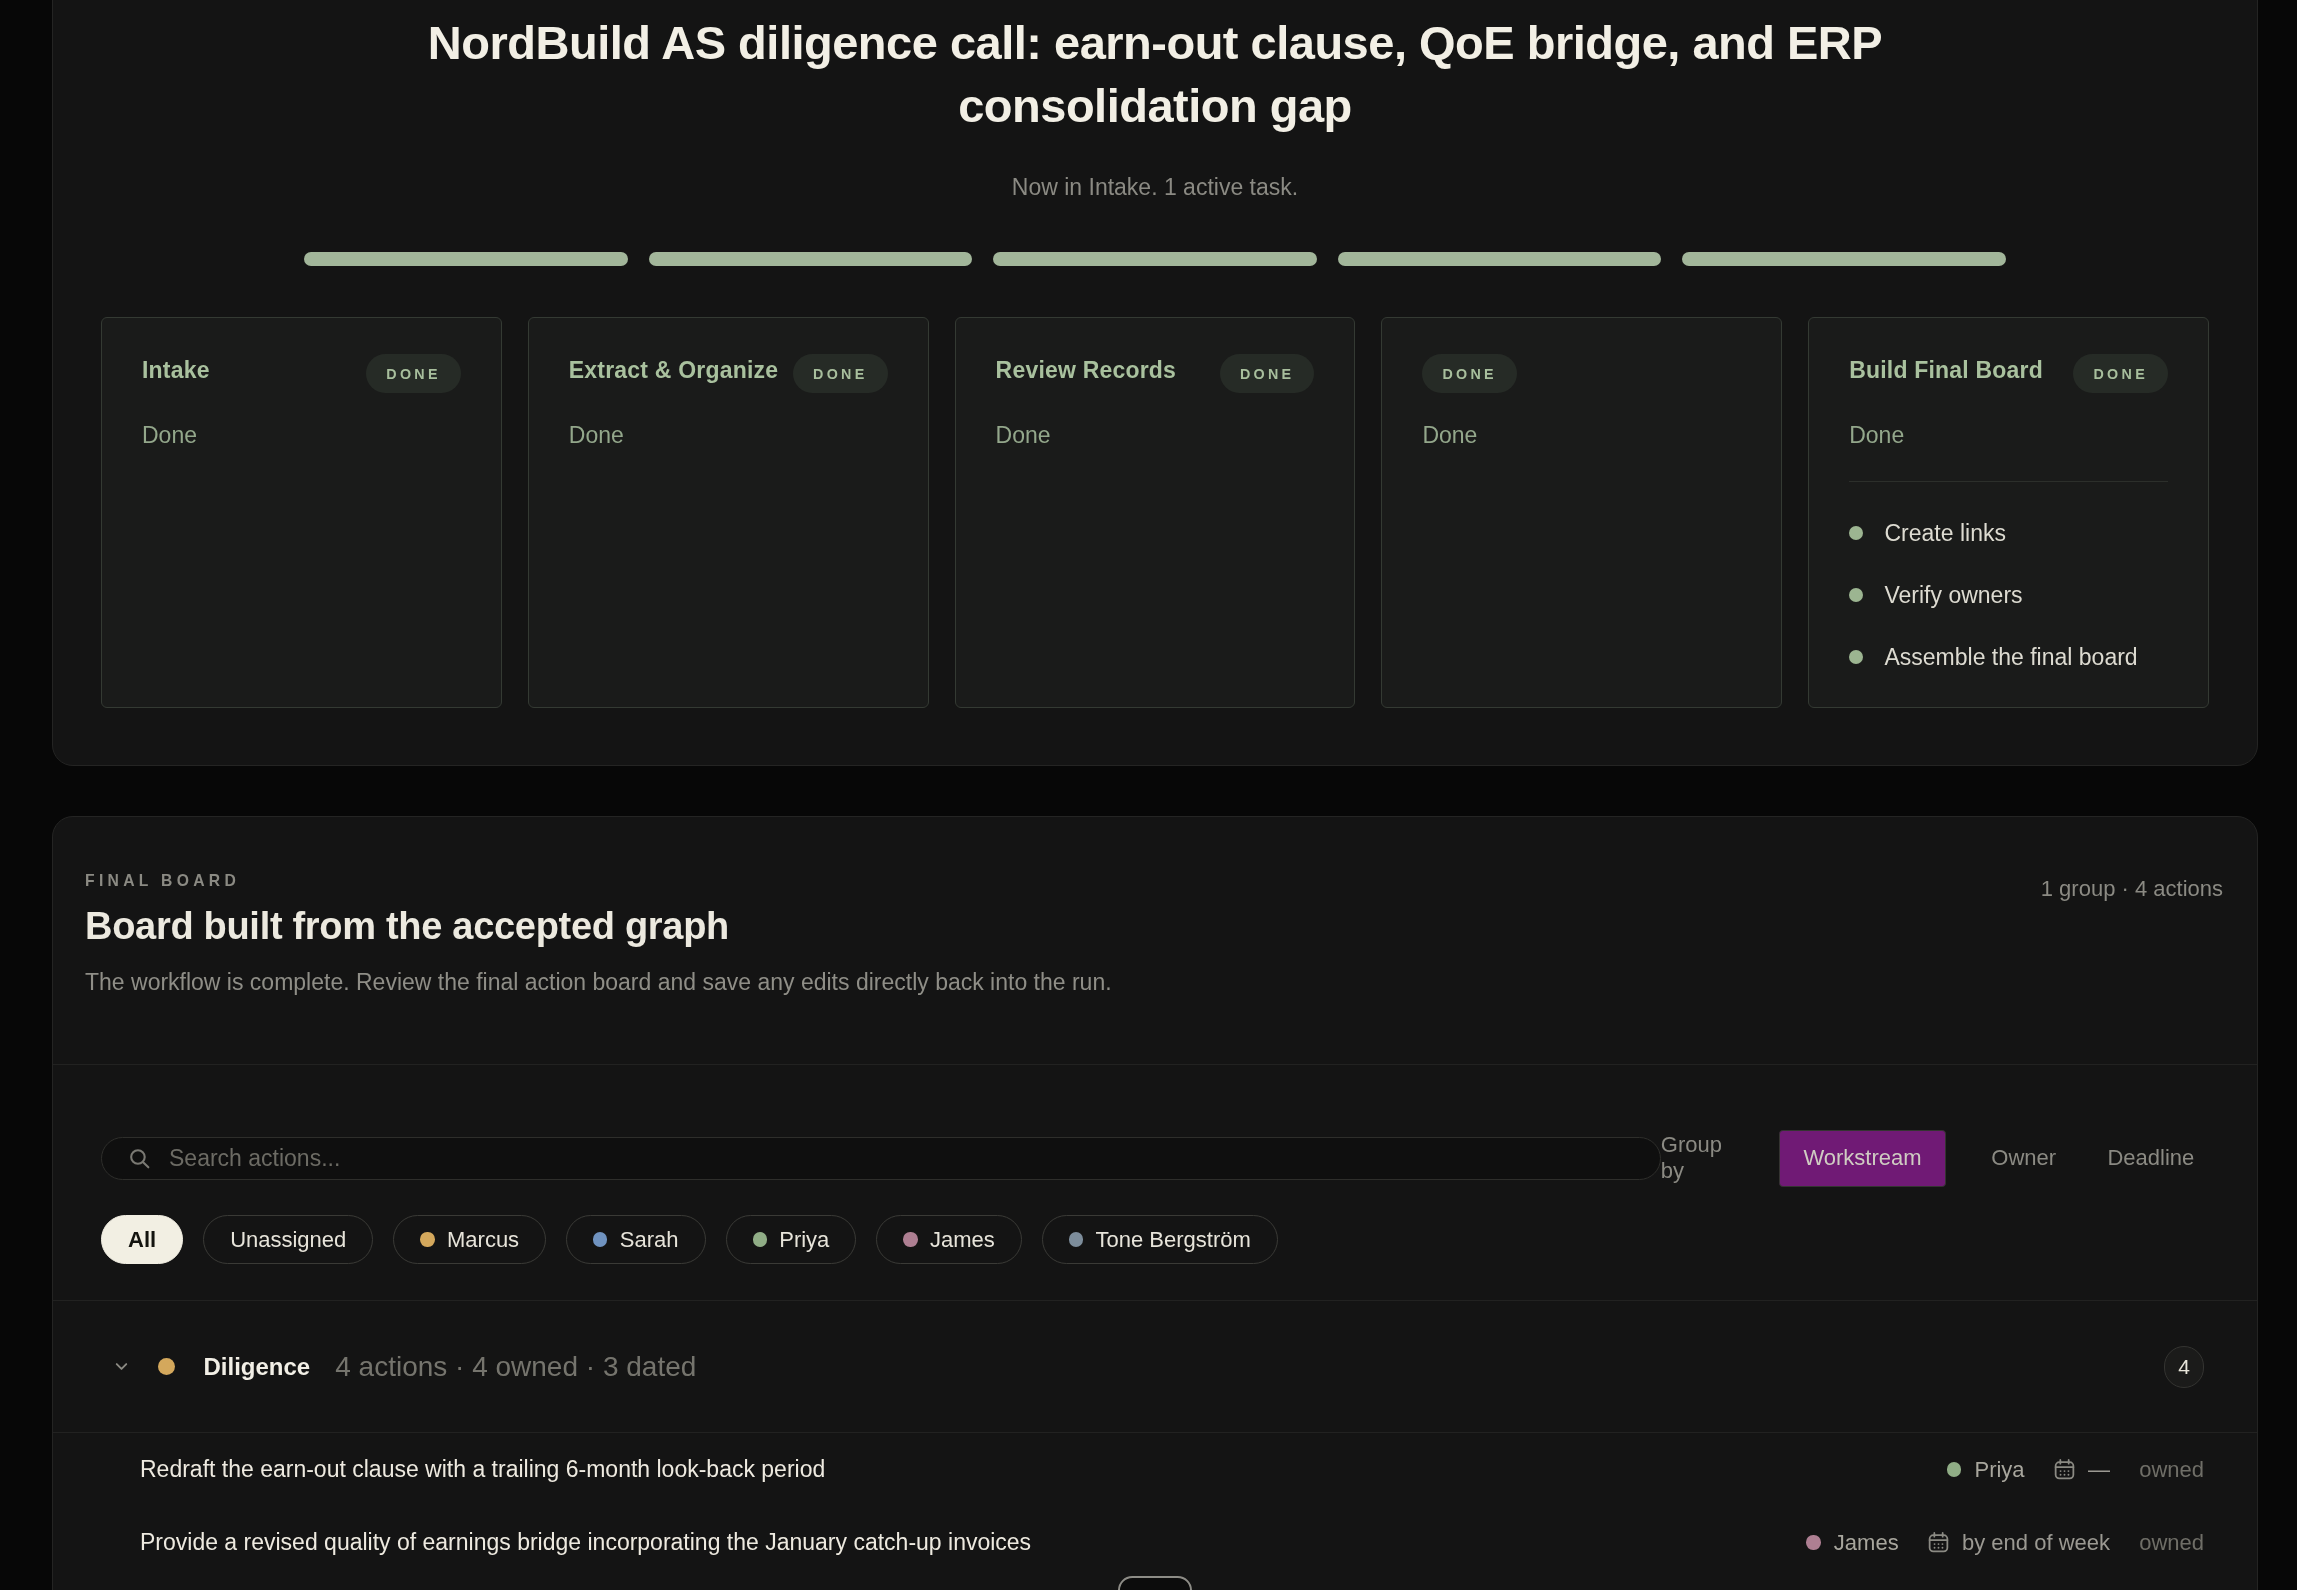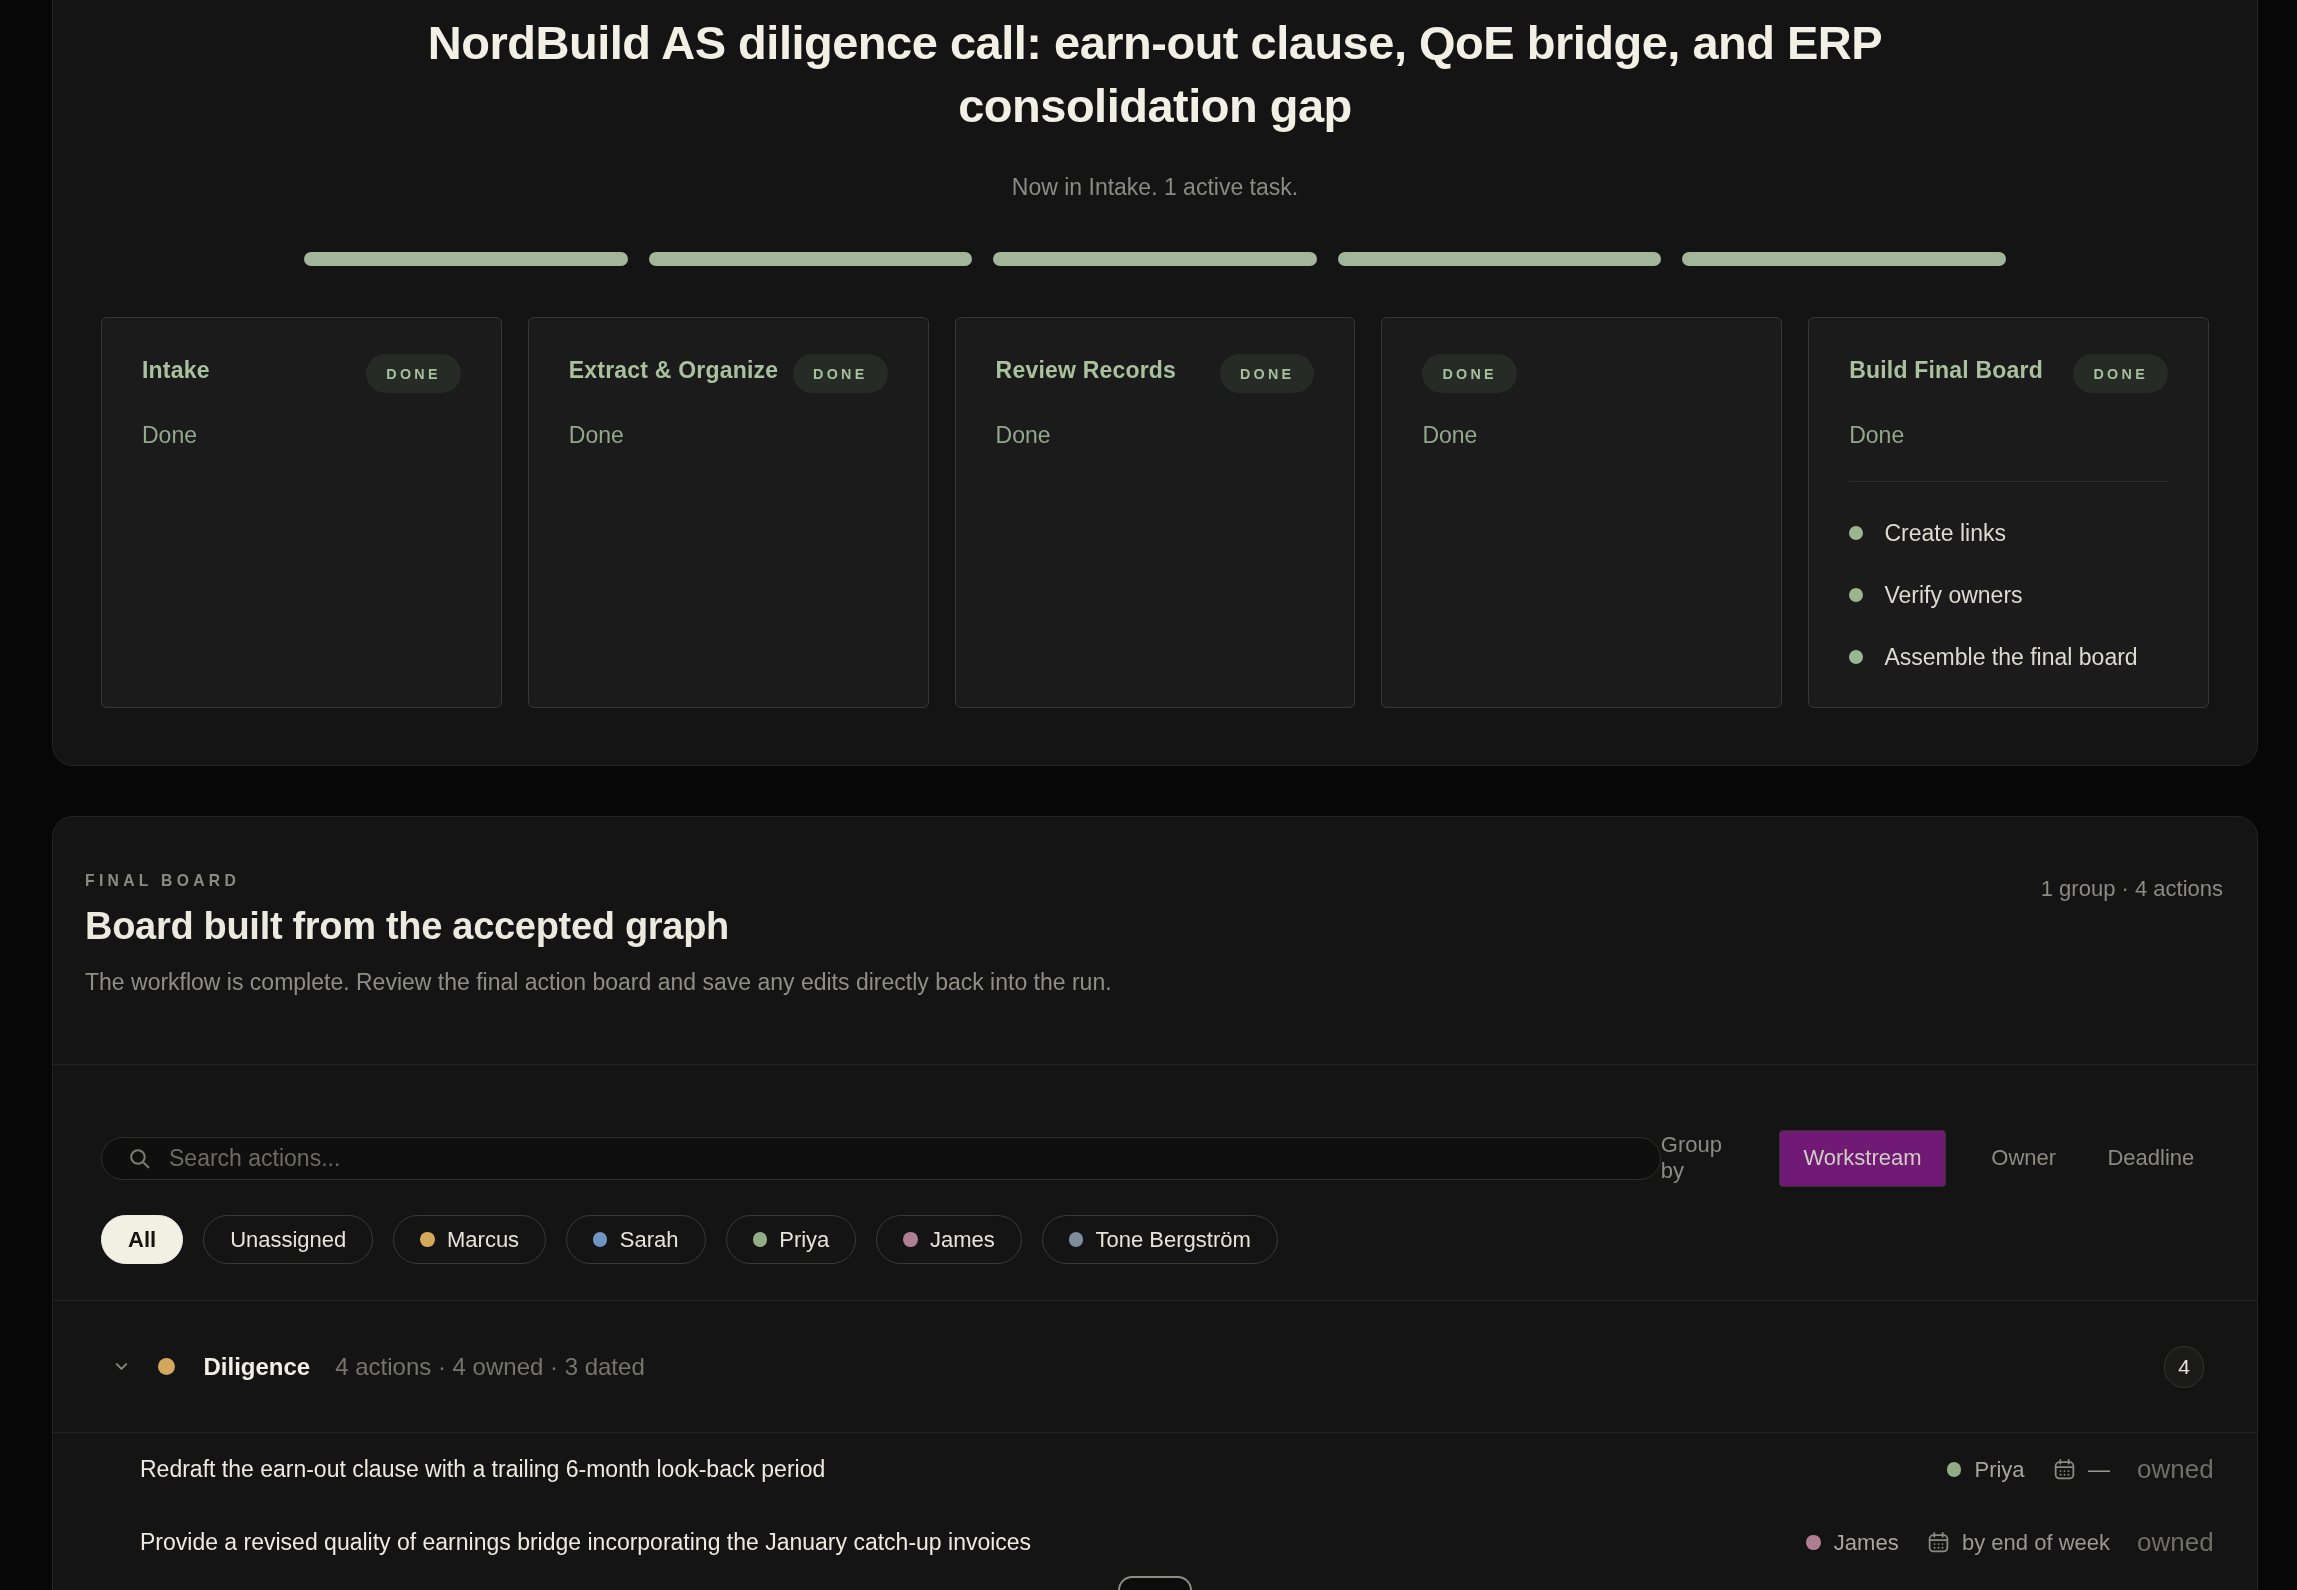--- a/index.html
+++ b/index.html
@@ -59,34 +59,34 @@
         border:1.4px solid #3a3a36;border-radius:950px;padding:0 26px;
         font-size:22px;color:#e7e4da;background:transparent;}
   .pill.selected{background:#f2efe3;border-color:#f2efe3;color:#14140f;font-weight:600;}
   .dot{width:14.3px;height:14.3px;border-radius:50%;flex:none;}
 
   .group-row{border-top:1px solid #222221;height:131px;display:flex;align-items:center;
              gap:0;padding:0 53px 0 59px;}
   .chev{width:19px;height:19px;flex:none;color:#8b8a83;}
   .group-dot{width:17px;height:17px;border-radius:50%;margin-left:27px;flex:none;}
   .group-name{margin-left:28.5px;font-size:24px;font-weight:700;color:#f2efe6;}
-  .group-meta{margin-left:25px;font-size:24px;color:#75746d;}
+  .group-meta{margin-left:25px;font-size:28px;color:#75746d;}
   .count-badge{margin-left:auto;min-width:40px;height:42px;box-sizing:border-box;
                border:1px solid #343431;border-radius:950px;background:#1b1b1a;
                display:flex;align-items:center;justify-content:center;
                font-size:21px;color:#e8e5da;padding:0 11.4px;}
 
   .rows{border-top:1px solid #222221;}
   .action-row{height:73px;display:flex;align-items:center;padding:0 53px 0 87px;}
   .action-text{font-size:23px;color:#eeeae0;}
   .row-right{margin-left:auto;display:flex;align-items:center;gap:27px;}
   .owner-chip{display:flex;align-items:center;gap:13.3px;font-size:22px;color:#a8a69d;}
   .deadline-chip{display:flex;align-items:center;gap:11.4px;font-size:22px;color:#9b9992;}
   .cal{width:25px;height:25px;color:#8b8a83;flex:none;}
-  .owned{font-size:26px;color:#6f6e67;width:67px;text-align:center;}
+  .owned{font-size:22px;color:#6f6e67;width:67px;text-align:right;}
 
   .scroll-pill{position:absolute;left:1118px;top:1576px;width:74px;height:28.5px;
                background:#0c0c0c;border:2.9px solid #8d8c86;border-radius:14.3px;box-sizing:border-box;}
 </style>
 </head>
 <body>
 
 <div id="screen">
 
   <section class="panel" id="panel-stages">

